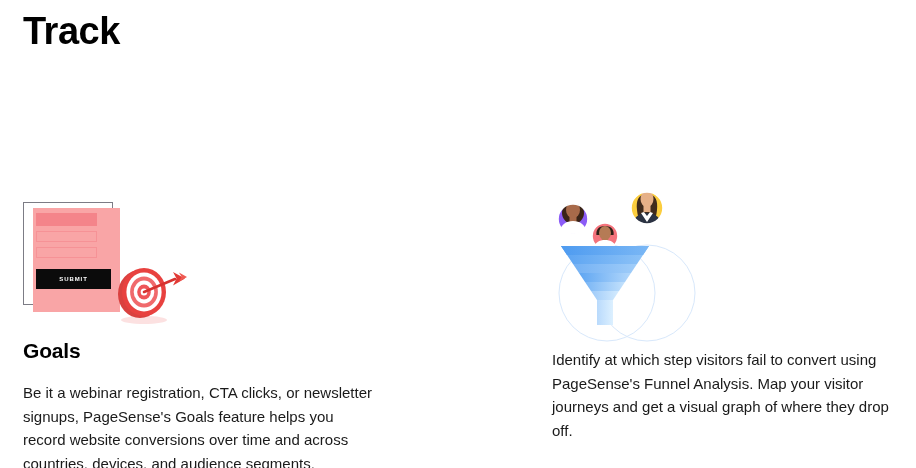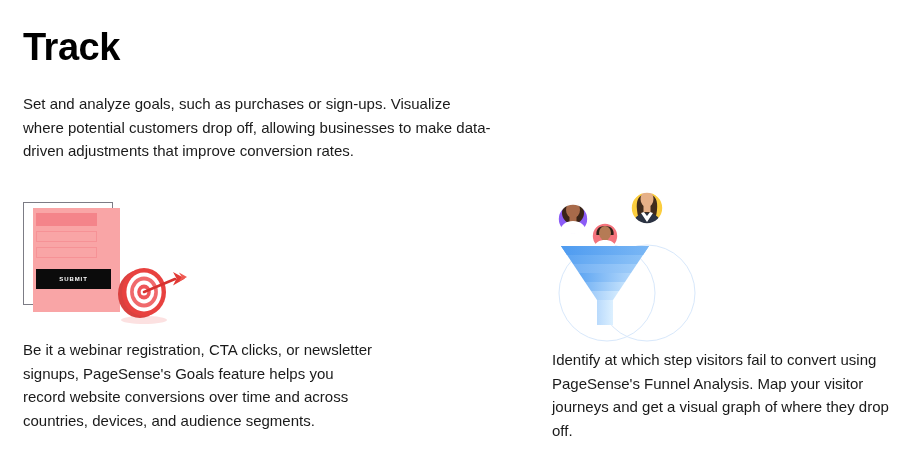--- a/index.html
+++ b/index.html
@@ -15,21 +15,21 @@
     overflow: hidden;
     font-family: "Liberation Sans", sans-serif;
     color: #0a0a0a;
     -webkit-font-smoothing: antialiased;
   }
 
   
   .page-intro {
     position: absolute;
     left: 23px;
-    top: 24px;
+    top: 8px;
     width: 470px;
   }
   .page-title {
     font-size: 38px;
     line-height: 46px;
     font-weight: 700;
     letter-spacing: -0.5px;
     margin: 0 0 22px 0;
     color: #000000;
   }
@@ -142,21 +142,20 @@
   }
 
   
   svg { display: block; overflow: visible; }
 </style>
 </head>
 <body>
 
 <section class="page-intro">
   <h1 class="page-title">Track</h1>
-  <p class="page-desc">Set and analyze goals, such as purchases or sign-ups. Visualize where potential customers drop off, allowing businesses to make data-driven adjustments that improve conversion rates.</p>
 </section>
 
 <section class="feature-col left">
 
   <div class="goals-art">
 
     <div class="goals-outline"></div>
 
     <div class="goals-card"></div>
     <div class="goals-bar-filled"></div>
@@ -179,20 +178,21 @@
           <path d="M31 32 L62 19" stroke="#d6322f" stroke-width="2.6" stroke-linecap="round"></path>
           <path d="M60 12 L72 18.5 L60 25.5 L63.5 18.5 Z" fill="#e23a36"></path>
           <path d="M66 12.5 L74 17 L66 21.5 L68.6 17 Z" fill="#ef5a52"></path>
         </g>
       </svg>
     </div>
 
   </div>
 
   <div class="feature-text">
+    <h2 class="feature-title">Goals</h2>
     <p class="feature-desc">Be it a webinar registration, CTA clicks, or newsletter signups, PageSense's Goals feature helps you record website conversions over time and across countries, devices, and audience segments.</p>
   </div>
 
 </section>
 
 <section class="feature-col right">
 
   <div class="funnel-art">
     <svg width="150" height="150" viewBox="0 0 150 150" aria-hidden="true">
 

